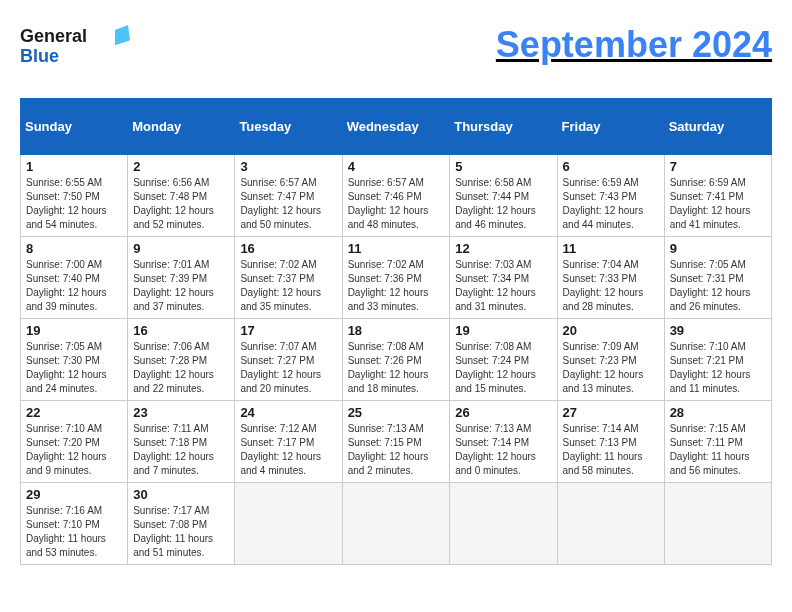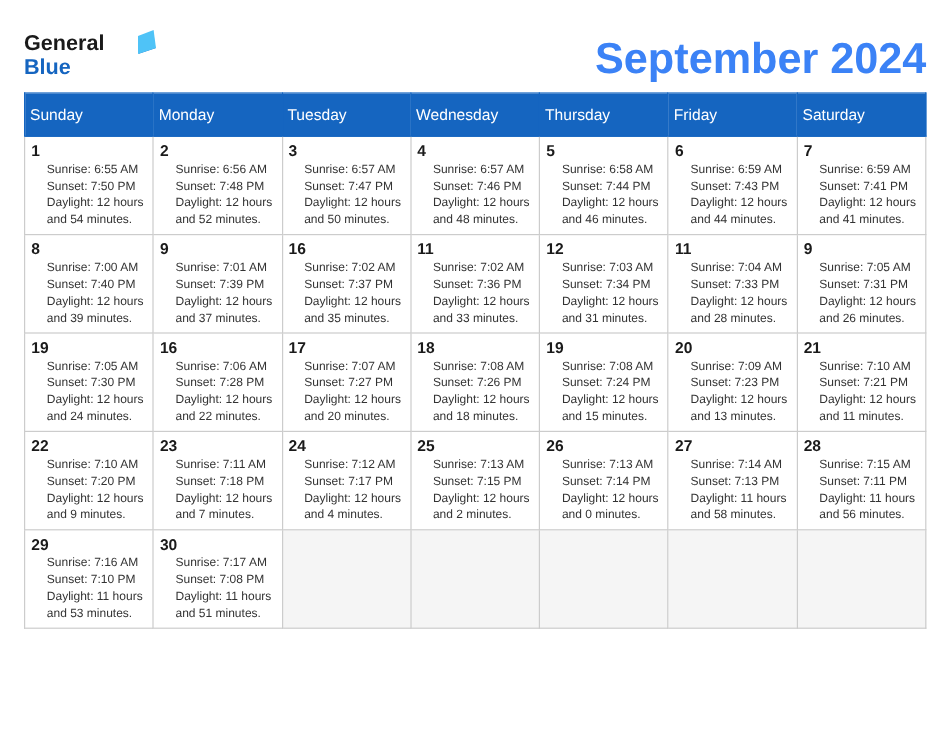--- a/index.html
+++ b/index.html
@@ -6,22 +6,23 @@
     body {
       font-family: Arial, sans-serif;
       background: #fff;
       width: 792px;
       min-height: 612px;
       padding: 20px;
     }
     .header-area {
       display: flex;
       justify-content: space-between;
-      align-items: flex-end;
-      margin-bottom: 7px;
+      align-items: center;
+      margin-bottom: 28px;
+      text-decoration: underline;
     }
     .logo {
       display: flex;
       flex-direction: column;
       align-items: flex-start;
     }
     .title-area {
       text-align: right;
     }
     .month-title {
@@ -34,24 +35,24 @@
       color: #444;
     }
     .calendar {
       width: 100%;
       border-collapse: collapse;
       font-size: 11px;
     }
     .calendar th {
       background-color: #1565c0;
       color: #fff;
-      padding: 10px 4px;
+      padding: 20px 4px;
       text-align: left;
       font-size: 13px;
-      font-weight: normal;
+      font-weight: bold;
       border: 1px solid #1565c0;
     }
     .calendar td {
       border: 1px solid #ccc;
       vertical-align: top;
       padding: 4px 5px;
       height: 80px;
       width: 108px;
     }
     .calendar td.empty {
@@ -60,21 +61,20 @@
     .day-number {
       font-size: 13px;
       font-weight: bold;
       color: #1a1a1a;
       margin-bottom: 2px;
     }
     .day-detail {
       font-size: 10px;
       color: #333;
       line-height: 1.4;
-      margin-left: 13px;
     }
   </style>
 </head>
 <body>
 
 <div class="header-area">
   <div class="logo">
     <svg width="110" height="50" viewBox="0 0 110 50">
 
       <text x="0" y="22" font-family="Arial" font-size="18" font-weight="bold" fill="#1a1a1a">General</text>
@@ -181,21 +181,21 @@
         </td>
         <td>
           <div class="day-number">19</div>
           <div class="day-detail">Sunrise: 7:08 AM<br>Sunset: 7:24 PM<br>Daylight: 12 hours and 15 minutes.</div>
         </td>
         <td>
           <div class="day-number">20</div>
           <div class="day-detail">Sunrise: 7:09 AM<br>Sunset: 7:23 PM<br>Daylight: 12 hours and 13 minutes.</div>
         </td>
         <td>
-          <div class="day-number">21</div>
+          <div class="day-number">39</div>
           <div class="day-detail">Sunrise: 7:10 AM<br>Sunset: 7:21 PM<br>Daylight: 12 hours and 11 minutes.</div>
         </td>
       </tr>
       <tr>
         <td>
           <div class="day-number">22</div>
           <div class="day-detail">Sunrise: 7:10 AM<br>Sunset: 7:20 PM<br>Daylight: 12 hours and 9 minutes.</div>
         </td>
         <td>
           <div class="day-number">23</div>

